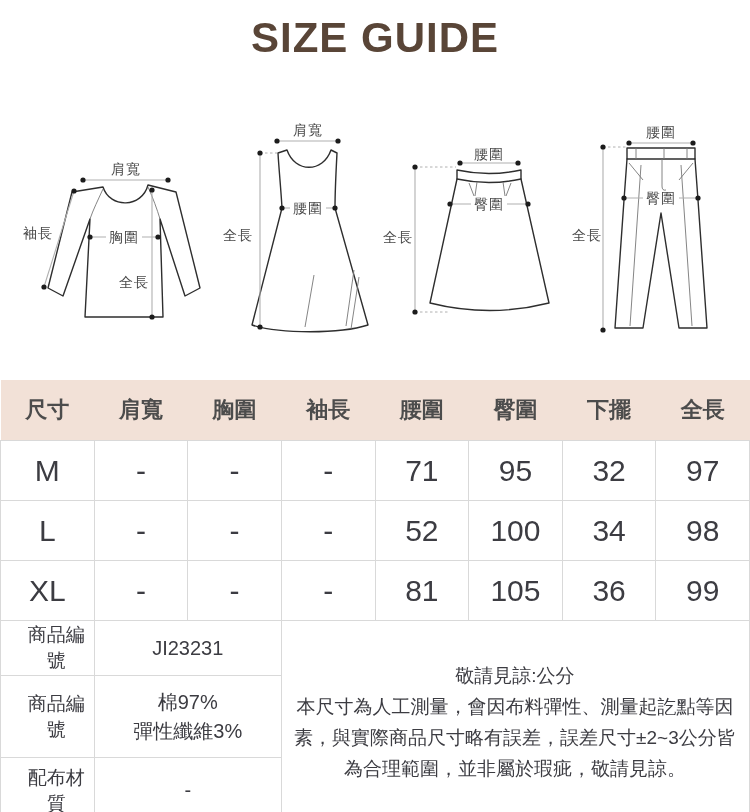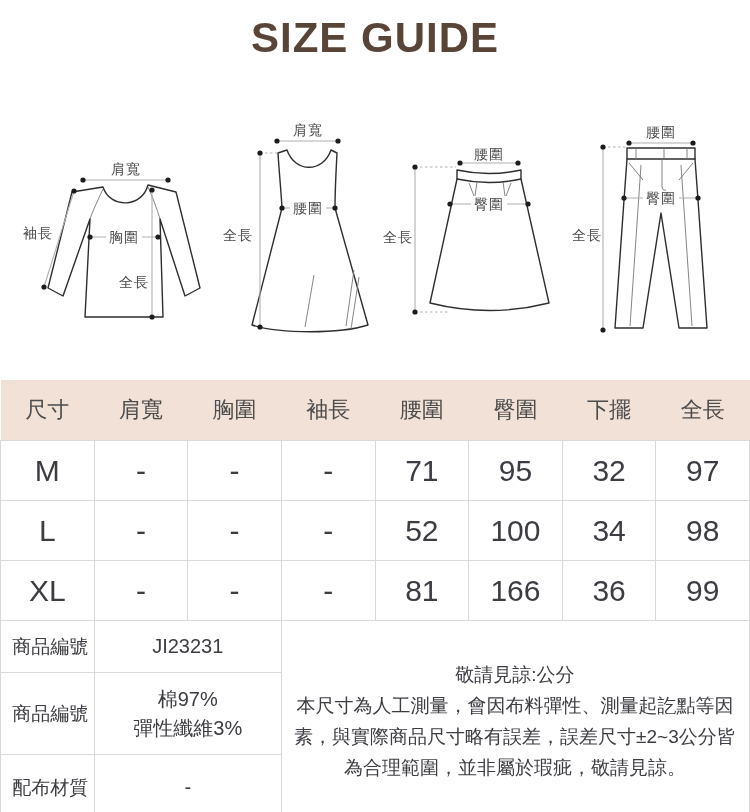--- a/index.html
+++ b/index.html
@@ -19,30 +19,30 @@
     font-size:14px;color:#4a4a4a;letter-spacing:1px;white-space:nowrap;line-height:1;
   }
   .dlabel.bg{background:#ffffff;padding:0 3px;}
   
   table.sg{
     position:absolute;left:0;top:380px;width:750px;
     border-collapse:collapse;table-layout:fixed;
   }
   table.sg col{width:12.5%;}
   table.sg th{
-    background:#f2e1d7;border:none;font-weight:400;
+    background:#f2e1d7;border:none;font-weight:700;
     font-size:22px;color:#4c4c4c;height:58px;text-align:center;
   }
   table.sg td{
     border:1px solid #d9d9d9;text-align:center;vertical-align:middle;
     color:#3c3c42;
   }
   tr.szrow td{height:57px;font-size:30px;}
   td.ilabel{
-    font-size:19px;text-align:left;padding-left:7px;color:#3f3f3f;
+    font-size:19px;text-align:left;padding-left:19px;color:#3f3f3f;
   }
   td.ivalue{font-size:20px;white-space:pre-line;line-height:1.45;}
   td.note{
     text-align:left;vertical-align:middle;padding:6px 10px 6px 9px;
     font-size:19px;line-height:31px;color:#3f3f3f;
   }
   tr.irow1 td{height:49px;}
   tr.irow2 td{height:79px;}
   tr.irow3 td{height:63px;}
   .outline{fill:none;stroke:#2e2e2e;stroke-width:1.4;stroke-linejoin:round;stroke-linecap:round;}
@@ -197,21 +197,21 @@
     <td>100</td>
     <td>34</td>
     <td>98</td>
   </tr>
   <tr class="szrow">
     <td>XL</td>
     <td>-</td>
     <td>-</td>
     <td>-</td>
     <td>81</td>
-    <td>166</td>
+    <td>105</td>
     <td>36</td>
     <td>99</td>
   </tr>
   <tr class="irow1">
     <td class="ilabel">商品編號</td>
     <td class="ivalue" colspan="2">JI23231</td>
     <td class="note" colspan="5" rowspan="3">
       <div>敬請見諒:公分</div>
       <div>本尺寸為人工測量，會因布料彈性、測量起訖點等因素，與實際商品尺寸略有誤差，誤差尺寸±2~3公分皆為合理範圍，並非屬於瑕疵，敬請見諒。</div>
     </td>

